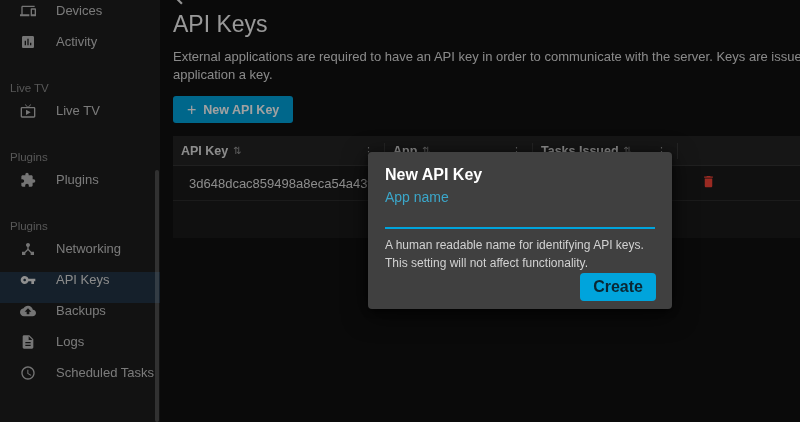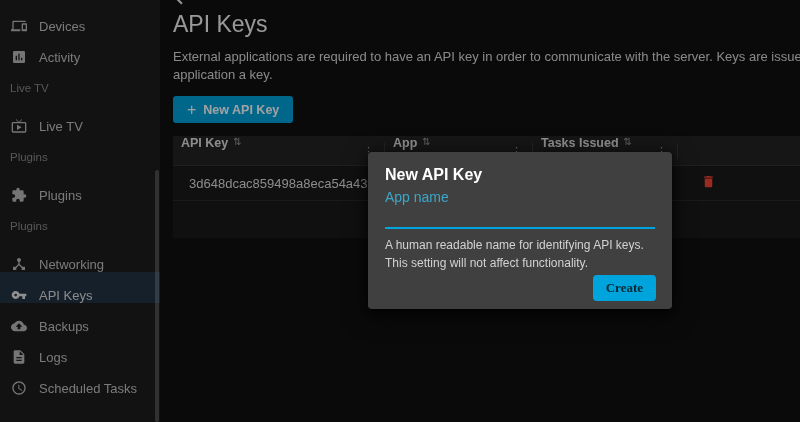--- a/index.html
+++ b/index.html
@@ -10,22 +10,22 @@
     font-family:"Liberation Sans", sans-serif;
     -webkit-font-smoothing:antialiased;
   }
 
   
   .sidebar {
     position:absolute; left:0; top:0; width:160px; height:422px;
     background:#1d1d1d; padding-top:3px; z-index:1;
   }
   .nav-item {
-    height:31px; display:flex; align-items:flex-end; gap:12px;
-    padding-left:11px; color:#c2c2c2; font-size:13px; cursor:pointer;
+    height:31px; display:flex; align-items:flex-start; gap:20px;
+    padding-left:20px; color:#c2c2c2; font-size:13px; cursor:pointer;
     white-space:nowrap;
   }
   .nav-item.active { background:#223444; color:#dcdcdc; }
   .nav-item .ic { width:16px; height:16px; flex:0 0 16px; display:flex; align-items:center; justify-content:center; color:#b9b9b9; }
   .nav-item.active .ic { color:#e2e2e2; }
   .nav-item svg { width:16px; height:16px; fill:currentColor; }
   .nav-section {
     height:31px; margin-top:7px; display:flex; align-items:center;
     padding-left:10px; color:#8a8a8a; font-size:11.5px; white-space:nowrap;
   }
@@ -45,21 +45,21 @@
   .new-key-btn {
     margin:12px 0 0 13px; height:27px; display:inline-flex; align-items:center; gap:7px;
     background:#00a4dc; color:#fff; border:none; border-radius:3px;
     padding:0 14px; font-size:12.5px; font-weight:600; font-family:inherit; cursor:pointer;
   }
   .new-key-btn .plus { font-size:16px; font-weight:400; line-height:1; }
 
   
   .keys-table { margin:13px 0 0 13px; width:927px; background:#1a1a1a; }
   .t-head { display:flex; height:30px; background:#232323; border-bottom:1px solid #333; }
-  .t-cell { position:relative; display:flex; padding-left:8px; }
+  .t-cell { position:relative; display:flex; align-items:center; padding-left:8px; }
   .c1 { width:212px; } .c2 { width:148px; } .c3 { width:145px; } .c4 { flex:1; }
   .t-head .lbl { font-size:12.5px; font-weight:700; color:#e0e0e0; }
   .sort-ic { margin-left:5px; font-family:"DejaVu Sans", sans-serif; font-size:10px; color:#9a9a9a; cursor:pointer; }
   .col-menu {
     position:absolute; right:9px; top:50%; transform:translateY(-50%);
     background:none; border:none; color:#9a9a9a; font-family:"DejaVu Sans", sans-serif;
     font-size:11px; line-height:1; cursor:pointer; padding:2px;
   }
   .t-cell.divider::after {
     content:""; position:absolute; right:0; top:7px; height:16px; width:1px; background:#3a3a3a;
@@ -81,21 +81,21 @@
   .field-label { display:block; margin-top:5px; font-size:14px; color:#3ba7ca; }
   .field-input {
     display:block; width:100%; height:23px; margin-top:1px;
     background:transparent; border:none; border-bottom:2px solid #00a4dc;
     color:#fff; font-size:14px; font-family:inherit; outline:none;
   }
   .field-helper { margin-top:7px; font-size:12px; line-height:18px; color:#d2d2d2; }
   .dialog-footer { position:absolute; right:16px; bottom:8px; }
   .create-btn {
     background:#00a4dc; color:#0a2733; border:none; border-radius:4px;
-    padding:5px 13px; font-size:13px; font-weight:600; font-family:Liberation Serif, serif; cursor:pointer;
+    padding:5px 13px; font-size:16px; font-weight:600; font-family:Liberation Sans, sans-serif; cursor:pointer;
   }
 </style>
 </head>
 <body>
 
 <nav class="sidebar">
   <div id="sidebar-nav">
       <div class="nav-item">
         <span class="ic">
           <svg viewBox="0 0 24 24">

